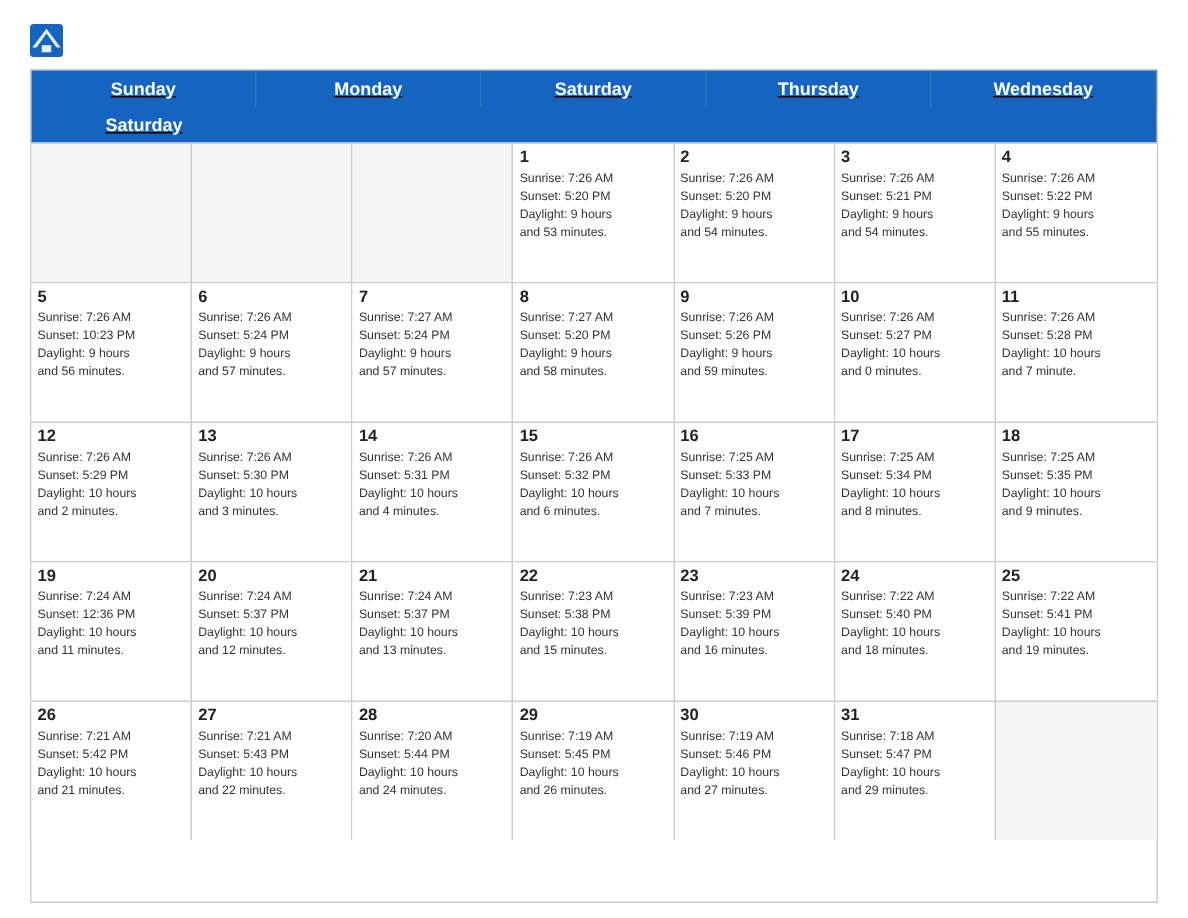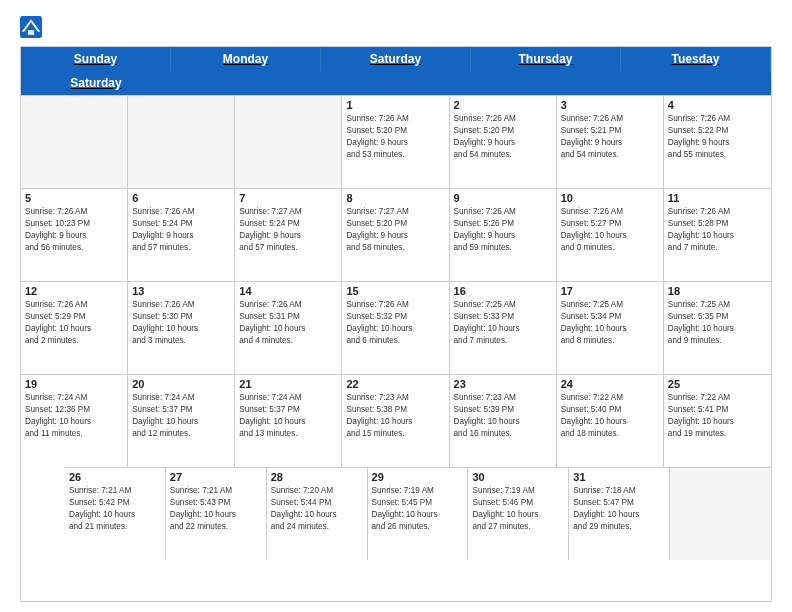--- a/index.html
+++ b/index.html
@@ -130,21 +130,21 @@
       <div class="subtitle"></div>
     </div>
   </div>
 
   <div class="calendar">
     <div class="cal-header-row">
     <div class="cal-header-cell">Sunday</div>
         <div class="cal-header-cell">Monday</div>
         <div class="cal-header-cell">Saturday</div>
         <div class="cal-header-cell">Thursday</div>
-        <div class="cal-header-cell">Tuesday</div>
+        <div class="cal-header-cell">Wednesday</div>
         <div class="cal-header-cell">Saturday</div>
       </div>
     <div class="cal-body">
     <div class="cal-row" style="min-height: 93px;">
           <div class="cal-cell empty"></div>
           <div class="cal-cell empty"></div>
           <div class="cal-cell empty"></div>
           <div class="cal-cell">
             <span class="day-num">1</span>
             <span class="cell-line">Sunrise: 7:26 AM</span>
@@ -320,21 +320,21 @@
             <span class="cell-line">and 18 minutes.</span>
           </div>
           <div class="cal-cell">
             <span class="day-num">25</span>
             <span class="cell-line">Sunrise: 7:22 AM</span>
             <span class="cell-line">Sunset: 5:41 PM</span>
             <span class="cell-line">Daylight: 10 hours</span>
             <span class="cell-line">and 19 minutes.</span>
           </div>
         </div>
-        <div class="cal-row" style="min-height: 93px; margin-left: 44px;">
+        <div class="cal-row" style="min-height: 93px;">
           <div class="cal-cell">
             <span class="day-num">26</span>
             <span class="cell-line">Sunrise: 7:21 AM</span>
             <span class="cell-line">Sunset: 5:42 PM</span>
             <span class="cell-line">Daylight: 10 hours</span>
             <span class="cell-line">and 21 minutes.</span>
           </div>
           <div class="cal-cell">
             <span class="day-num">27</span>
             <span class="cell-line">Sunrise: 7:21 AM</span>

